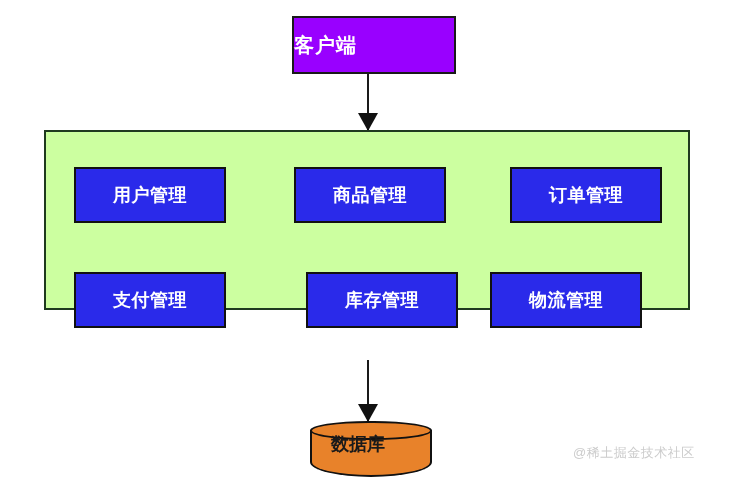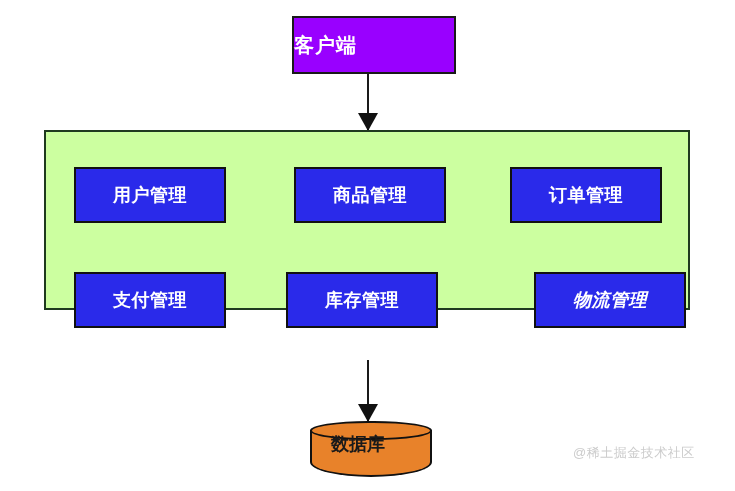--- a/index.html
+++ b/index.html
@@ -79,22 +79,22 @@
     line-height: 1;
     letter-spacing: 0.5px;
     font-family: "DejaVu Serif", "Liberation Serif", serif;
   }
 
   
   .mod-r0-c0 { left: 28px;  top: 35px; }
   .mod-r0-c1 { left: 248px; top: 35px; }
   .mod-r0-c2 { left: 464px; top: 35px; }
   .mod-r1-c0 { left: 28px;  top: 140px; }
-  .mod-r1-c1 { left: 240px; top: 140px; }
-  .mod-r1-c2 { left: 488px; top: 140px; font-style: italic; }
+  .mod-r1-c1 { left: 260px; top: 140px; }
+  .mod-r1-c2 { left: 444px; top: 140px; }
 
   
   .arrow {
     position: absolute;
     width: 2px;
     background: #1a1a1a;
     left: 367px;
   }
   .arrow-head {
     position: absolute;

